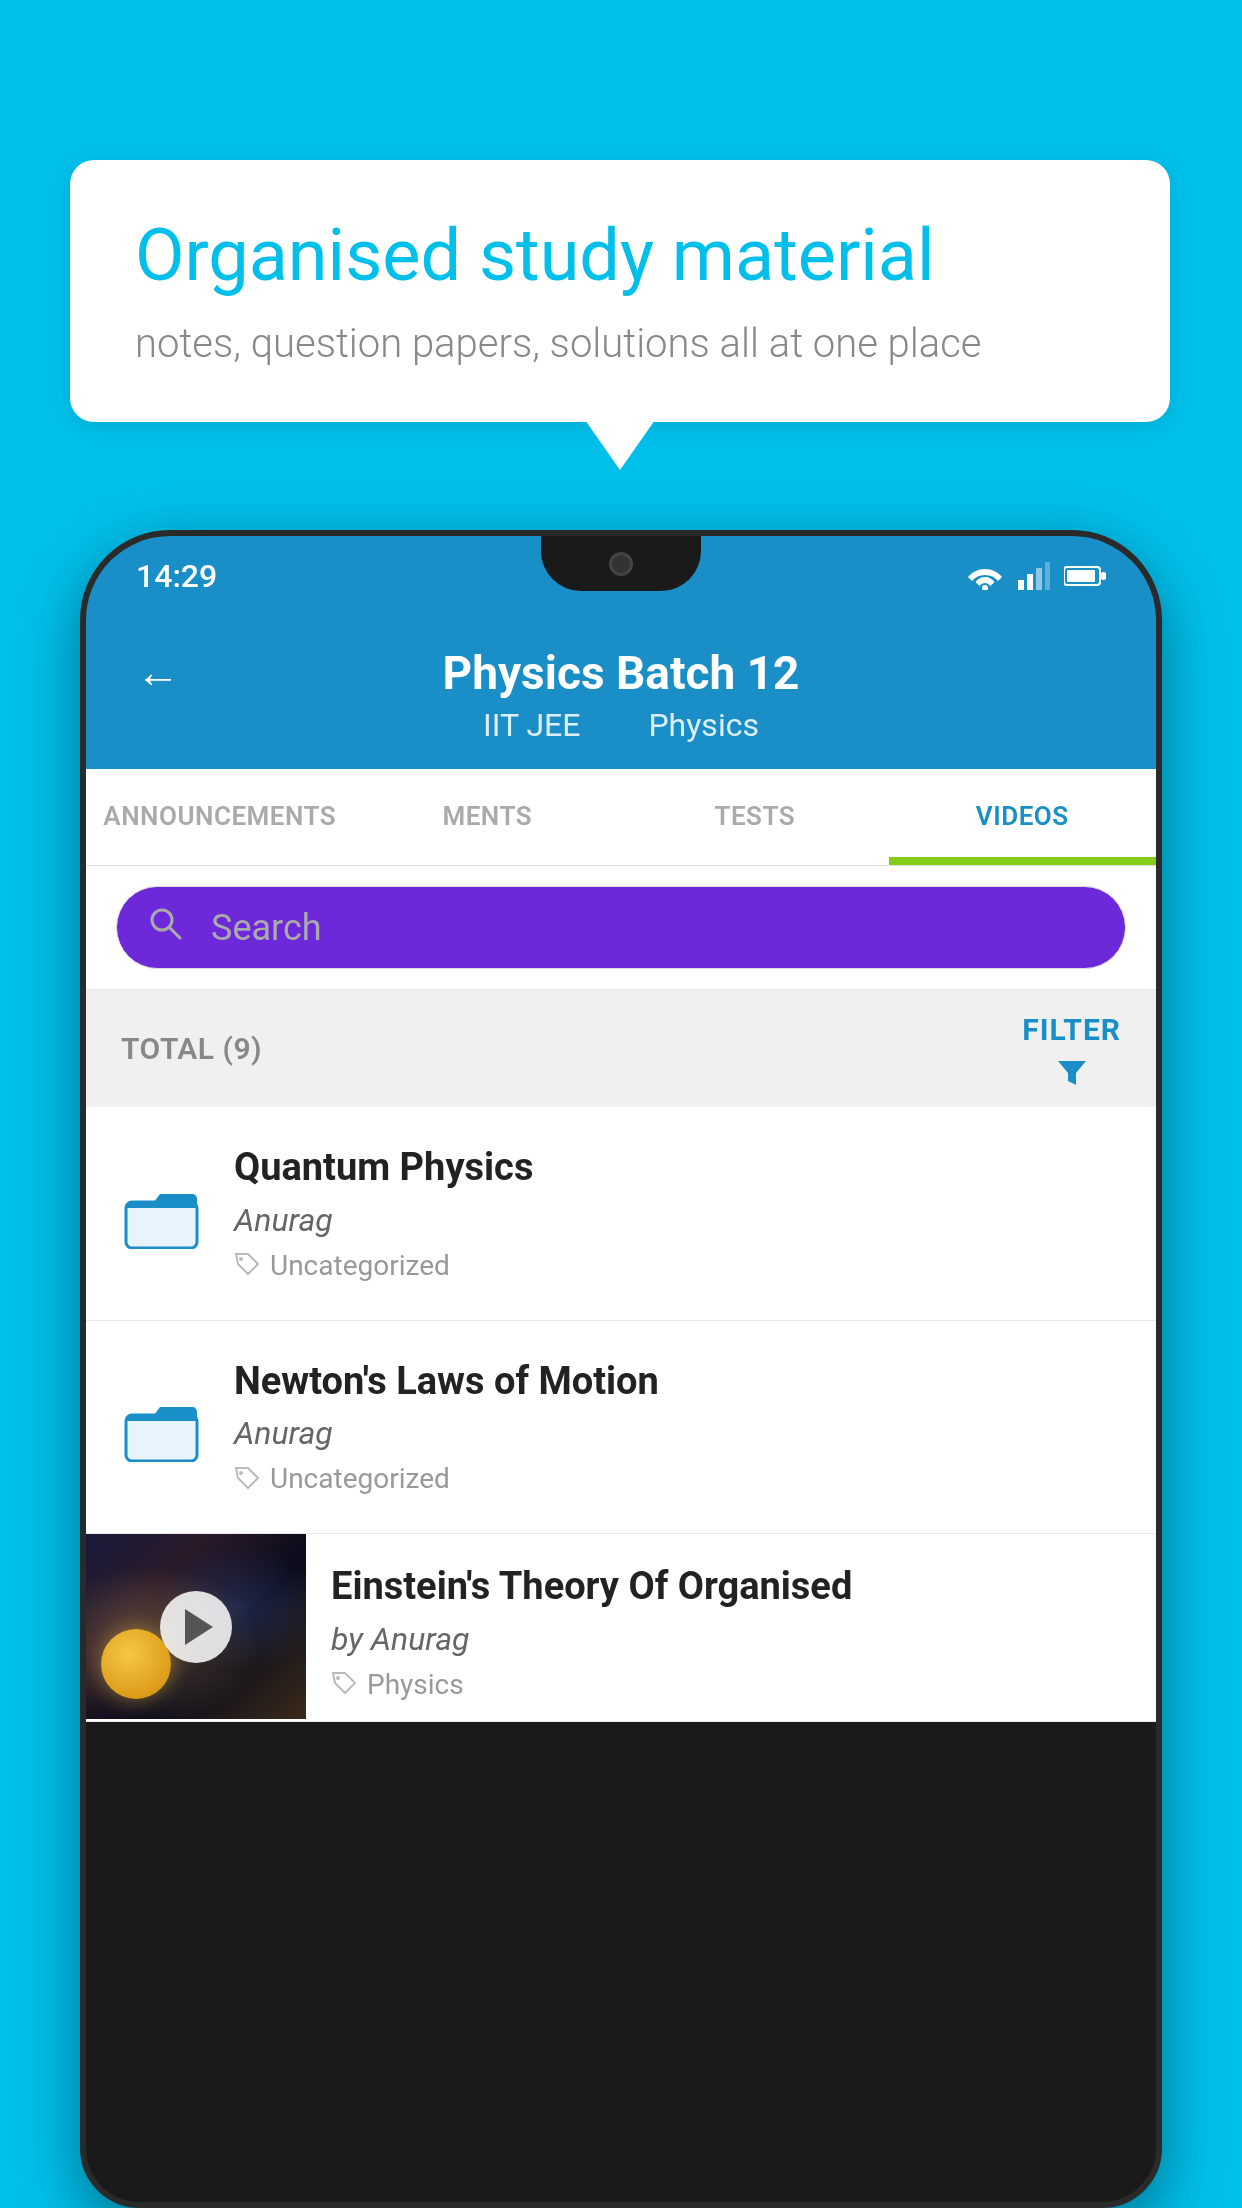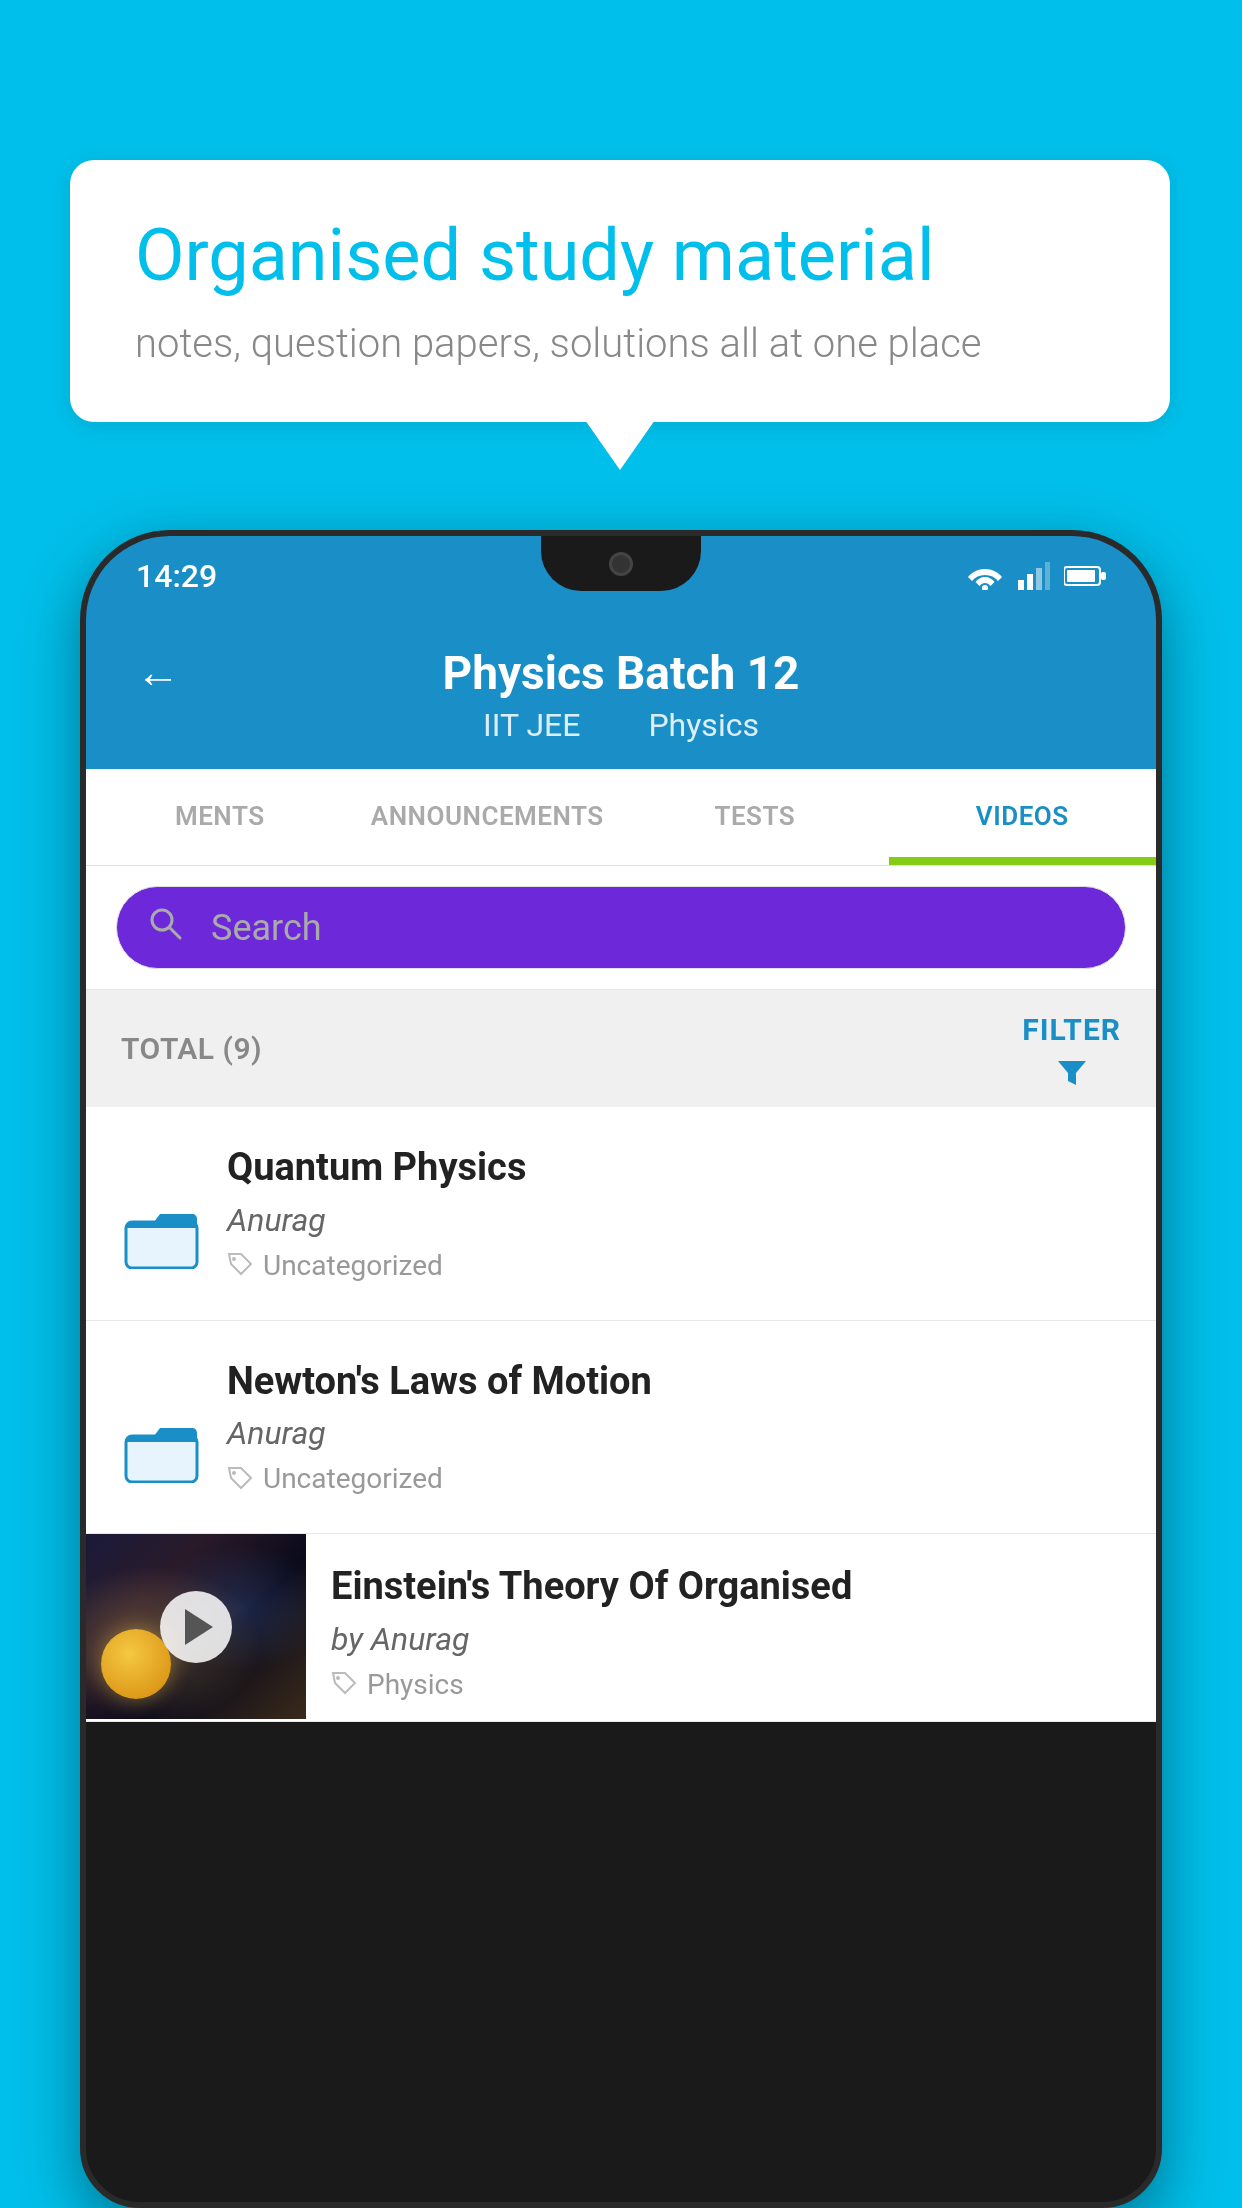--- a/index.html
+++ b/index.html
@@ -242,24 +242,24 @@
       flex-direction: column;
     }
 
     
     .video-list {
       background: white;
     }
 
     .video-item {
       display: flex;
-      align-items: flex-end;
+      align-items: center;
       padding: 38px 30px;
       border-bottom: 1px solid #e8e8e8;
-      gap: 21px;
+      gap: 28px;
       cursor: pointer;
     }
 
     .video-icon-area {
       width: 90px;
       height: 90px;
       display: flex;
       align-items: center;
       justify-content: center;
       flex-shrink: 0;
@@ -441,22 +441,22 @@
     <div class="header-back">←</div>
     <div class="header-title">Physics Batch 12</div>
     <div class="header-subtitle">
       <span>IIT JEE</span>
       <span>  </span>
       <span>Physics</span>
     </div>
   </div>
 
   <div class="tabs-bar">
+    <div class="tab-item">ANNOUNCEMENTS</div>
     <div class="tab-item">MENTS</div>
-    <div class="tab-item">ANNOUNCEMENTS</div>
     <div class="tab-item">TESTS</div>
     <div class="tab-item active">VIDEOS</div>
   </div>
 
   <div class="phone-screen">
 
     <div class="search-bar-container">
       <div class="search-bar">
         <span class="search-icon-svg">
           <svg width="36" height="36" viewBox="0 0 36 36" fill="none">

